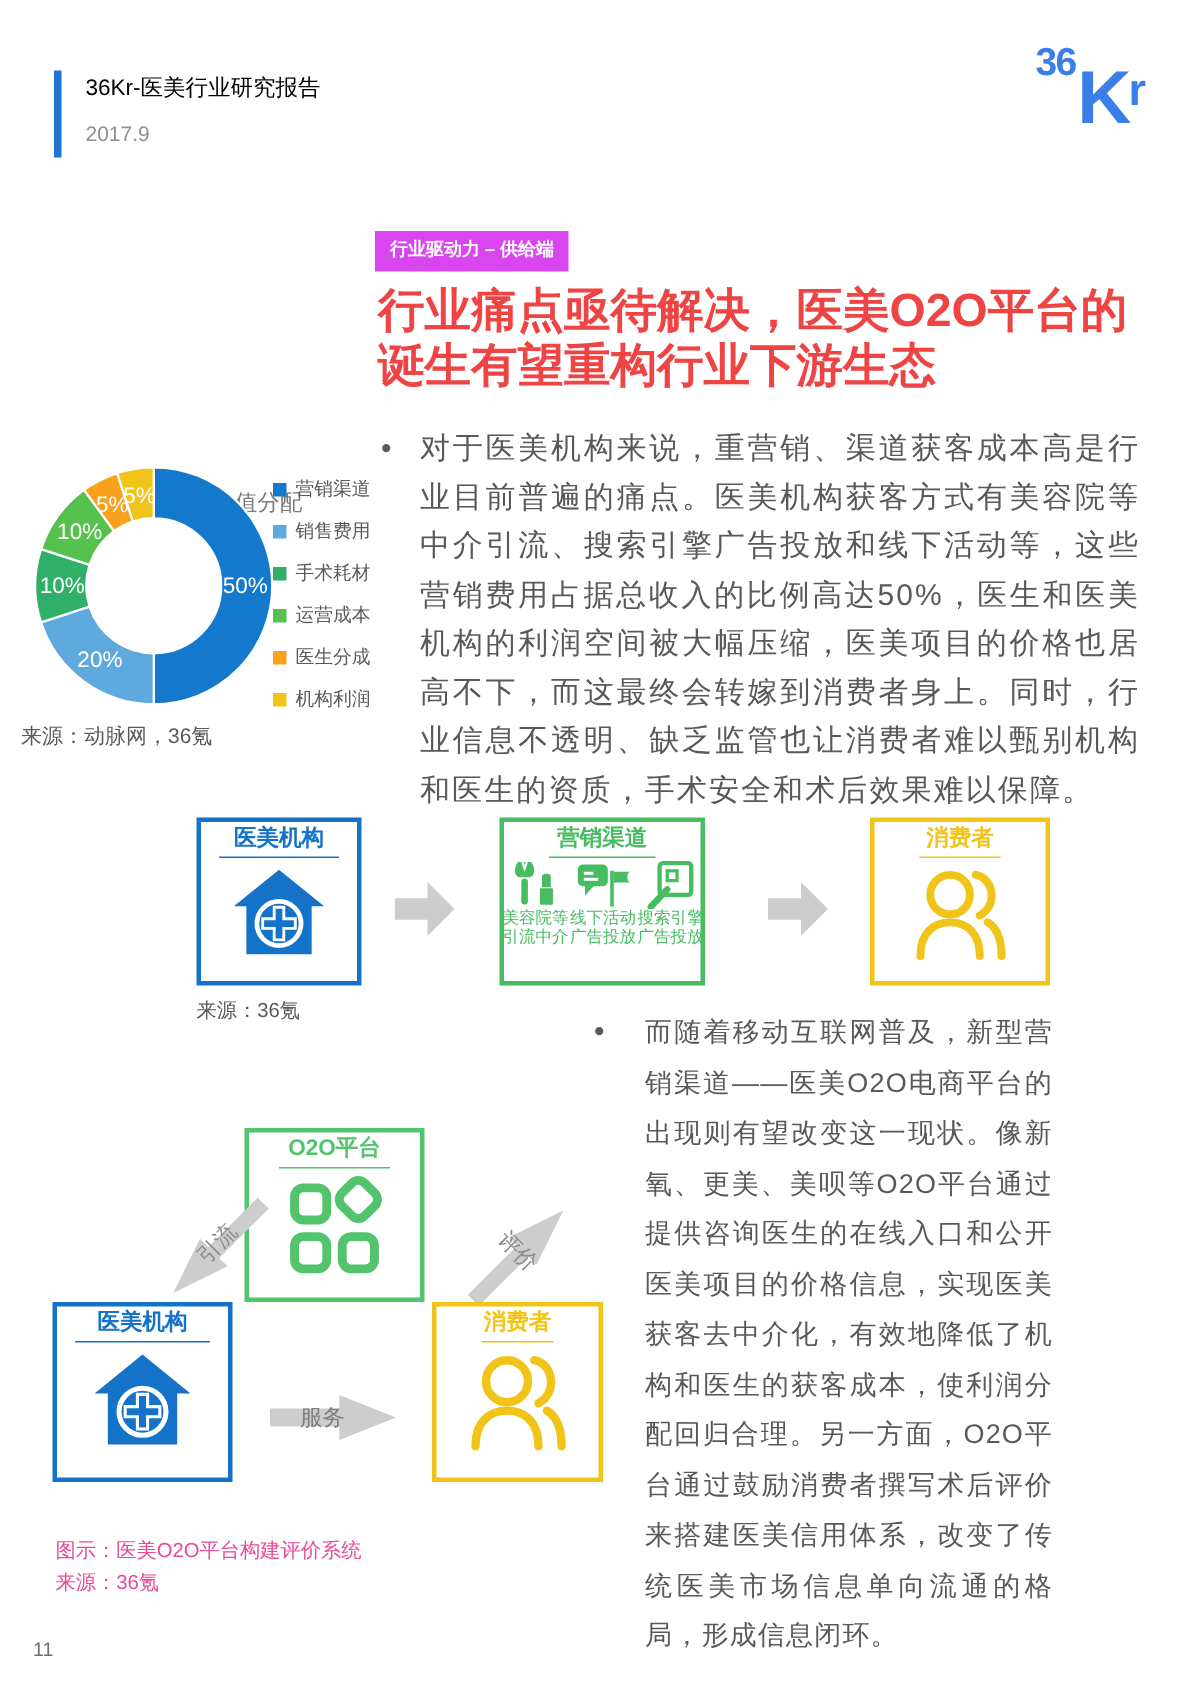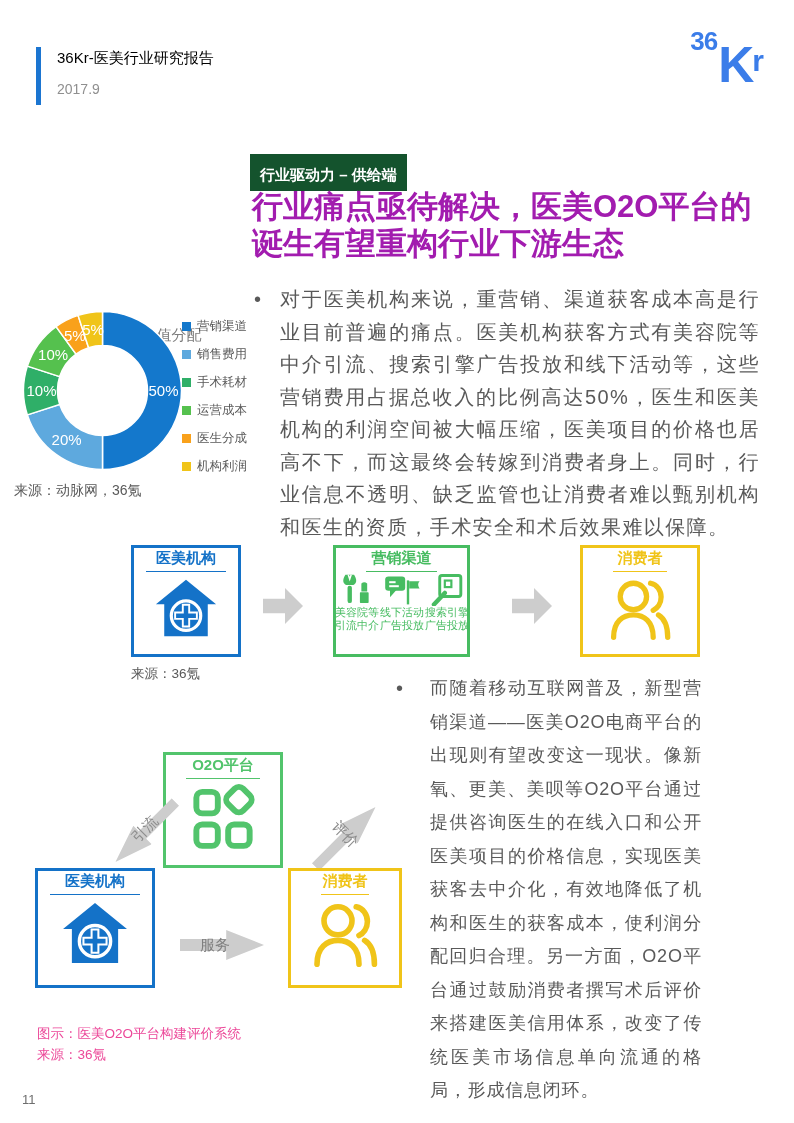--- a/index.html
+++ b/index.html
@@ -10,23 +10,23 @@
   
   .header-bar{left:36px;top:47px;width:5px;height:58px;background:#1B75D1;}
   .header-title{left:57px;top:49px;font-size:15px;font-weight:normal;color:#000000;text-align:right;}
   .header-date{left:57px;top:81px;font-size:14px;color:#8F8F8F;}
   .logo{right:28px;top:40px;color:#3B7DE9;display:flex;align-items:flex-start;}
   .logo .l36{font-size:26px;font-weight:900;letter-spacing:-1px;position:relative;top:-14px;}
   .logo .lK{font-size:50px;font-weight:900;line-height:50px;margin-left:1px;}
   .logo .lr{font-size:30px;font-weight:900;position:relative;top:4px;left:-2px;}
 
   
-  .badge{left:250px;top:154px;background:#14532d;color:#ffffff;font-size:15px;font-weight:bold;
-         padding:12px 10px 6px 10px;}
-  .sec-title{left:252px;top:188px;width:505px;font-size:31px;line-height:37px;font-weight:bold;color:#a21caf;}
+  .badge{left:250px;top:154px;background:#d946ef;color:#ffffff;font-size:12px;font-weight:bold;
+         padding:4px 10px 6px 10px;}
+  .sec-title{left:252px;top:188px;width:505px;font-size:31px;line-height:37px;font-weight:bold;color:#ef4444;}
 
   
   #chart-block{left:14px;top:282px;width:255px;height:225px;}
   .chart-title{position:absolute;left:0;top:0;width:225px;text-align:center;font-size:15px;color:#7C7C7C;margin-top:44px;}
   #donut-svg{position:absolute;left:6px;top:26px;width:165px;height:165px;}
   .donut-label{fill:#ffffff;font-size:15px;text-anchor:middle;font-family:"Liberation Sans",sans-serif;}
   .legend{position:absolute;left:168px;top:37px;}
   .legend-item{display:flex;align-items:center;margin-bottom:14px;height:14px;}
   .legend-swatch{width:9px;height:9px;display:inline-block;margin-right:6px;flex:0 0 9px;}
   .legend-label{font-size:12.5px;color:#595959;white-space:nowrap;}

